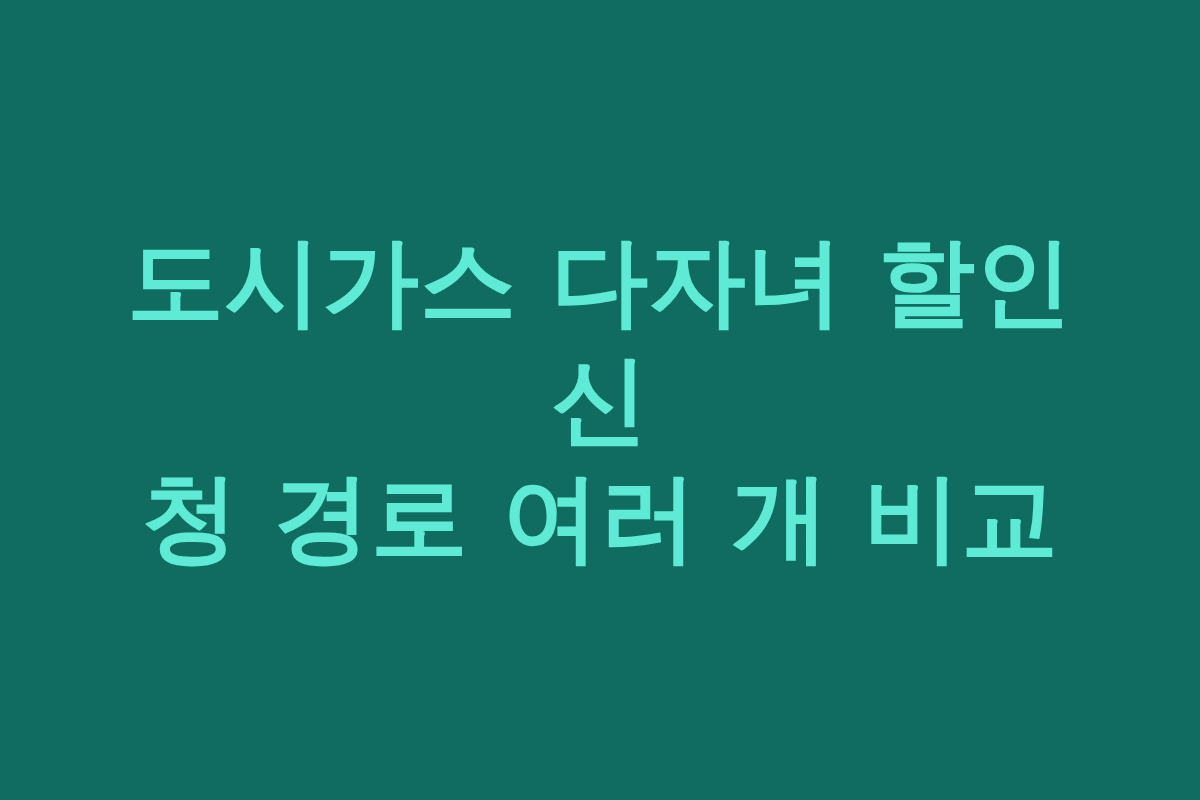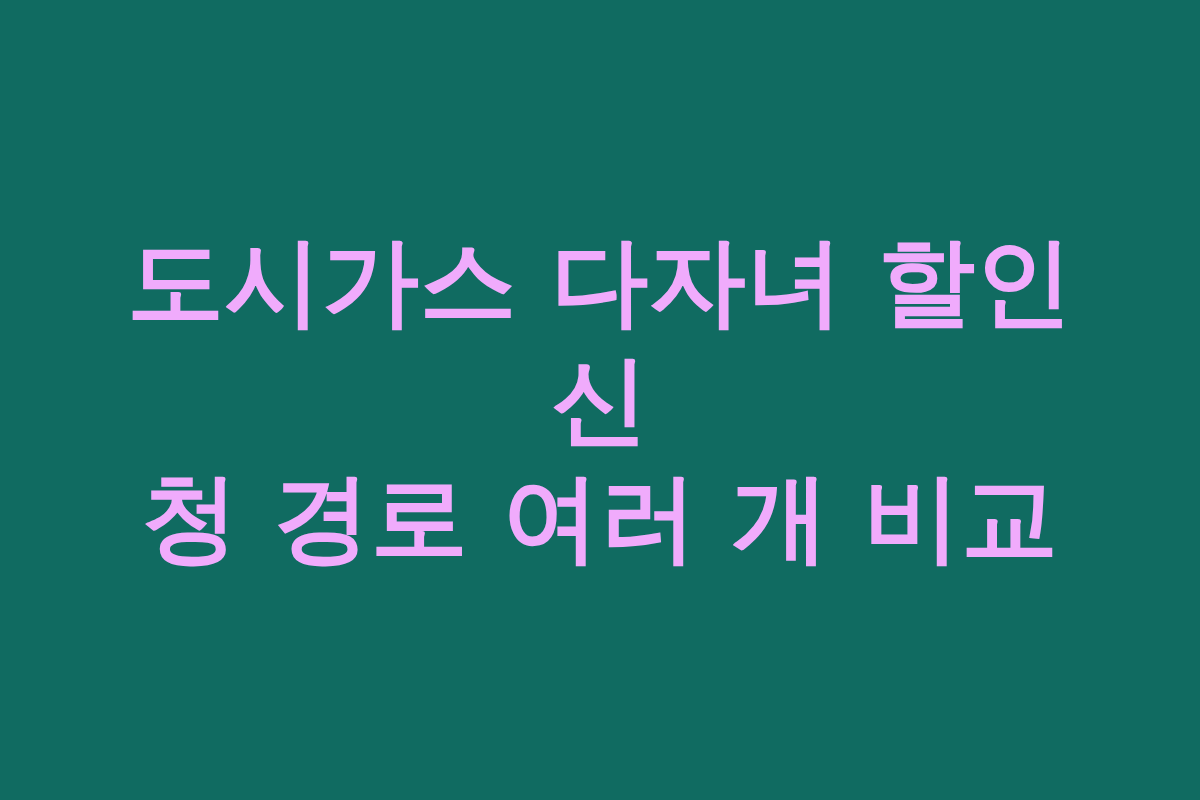--- a/index.html
+++ b/index.html
@@ -27,21 +27,21 @@
     background: #106B61;
   }
 
   
   .headline {
     margin: 0;
     padding: 0 64px;
     box-sizing: border-box;
     width: 100%;
     text-align: center;
-    color: #f0abfc;
+    color: #5eead4;
     font-family: "DejaVu Sans", "Liberation Sans", sans-serif;
     font-size: 97px;
     font-weight: 700;
     line-height: 1.22;
     letter-spacing: 0.5px;
     word-break: keep-all;
     white-space: pre-line;
     -webkit-font-smoothing: antialiased;
   }
 </style>

